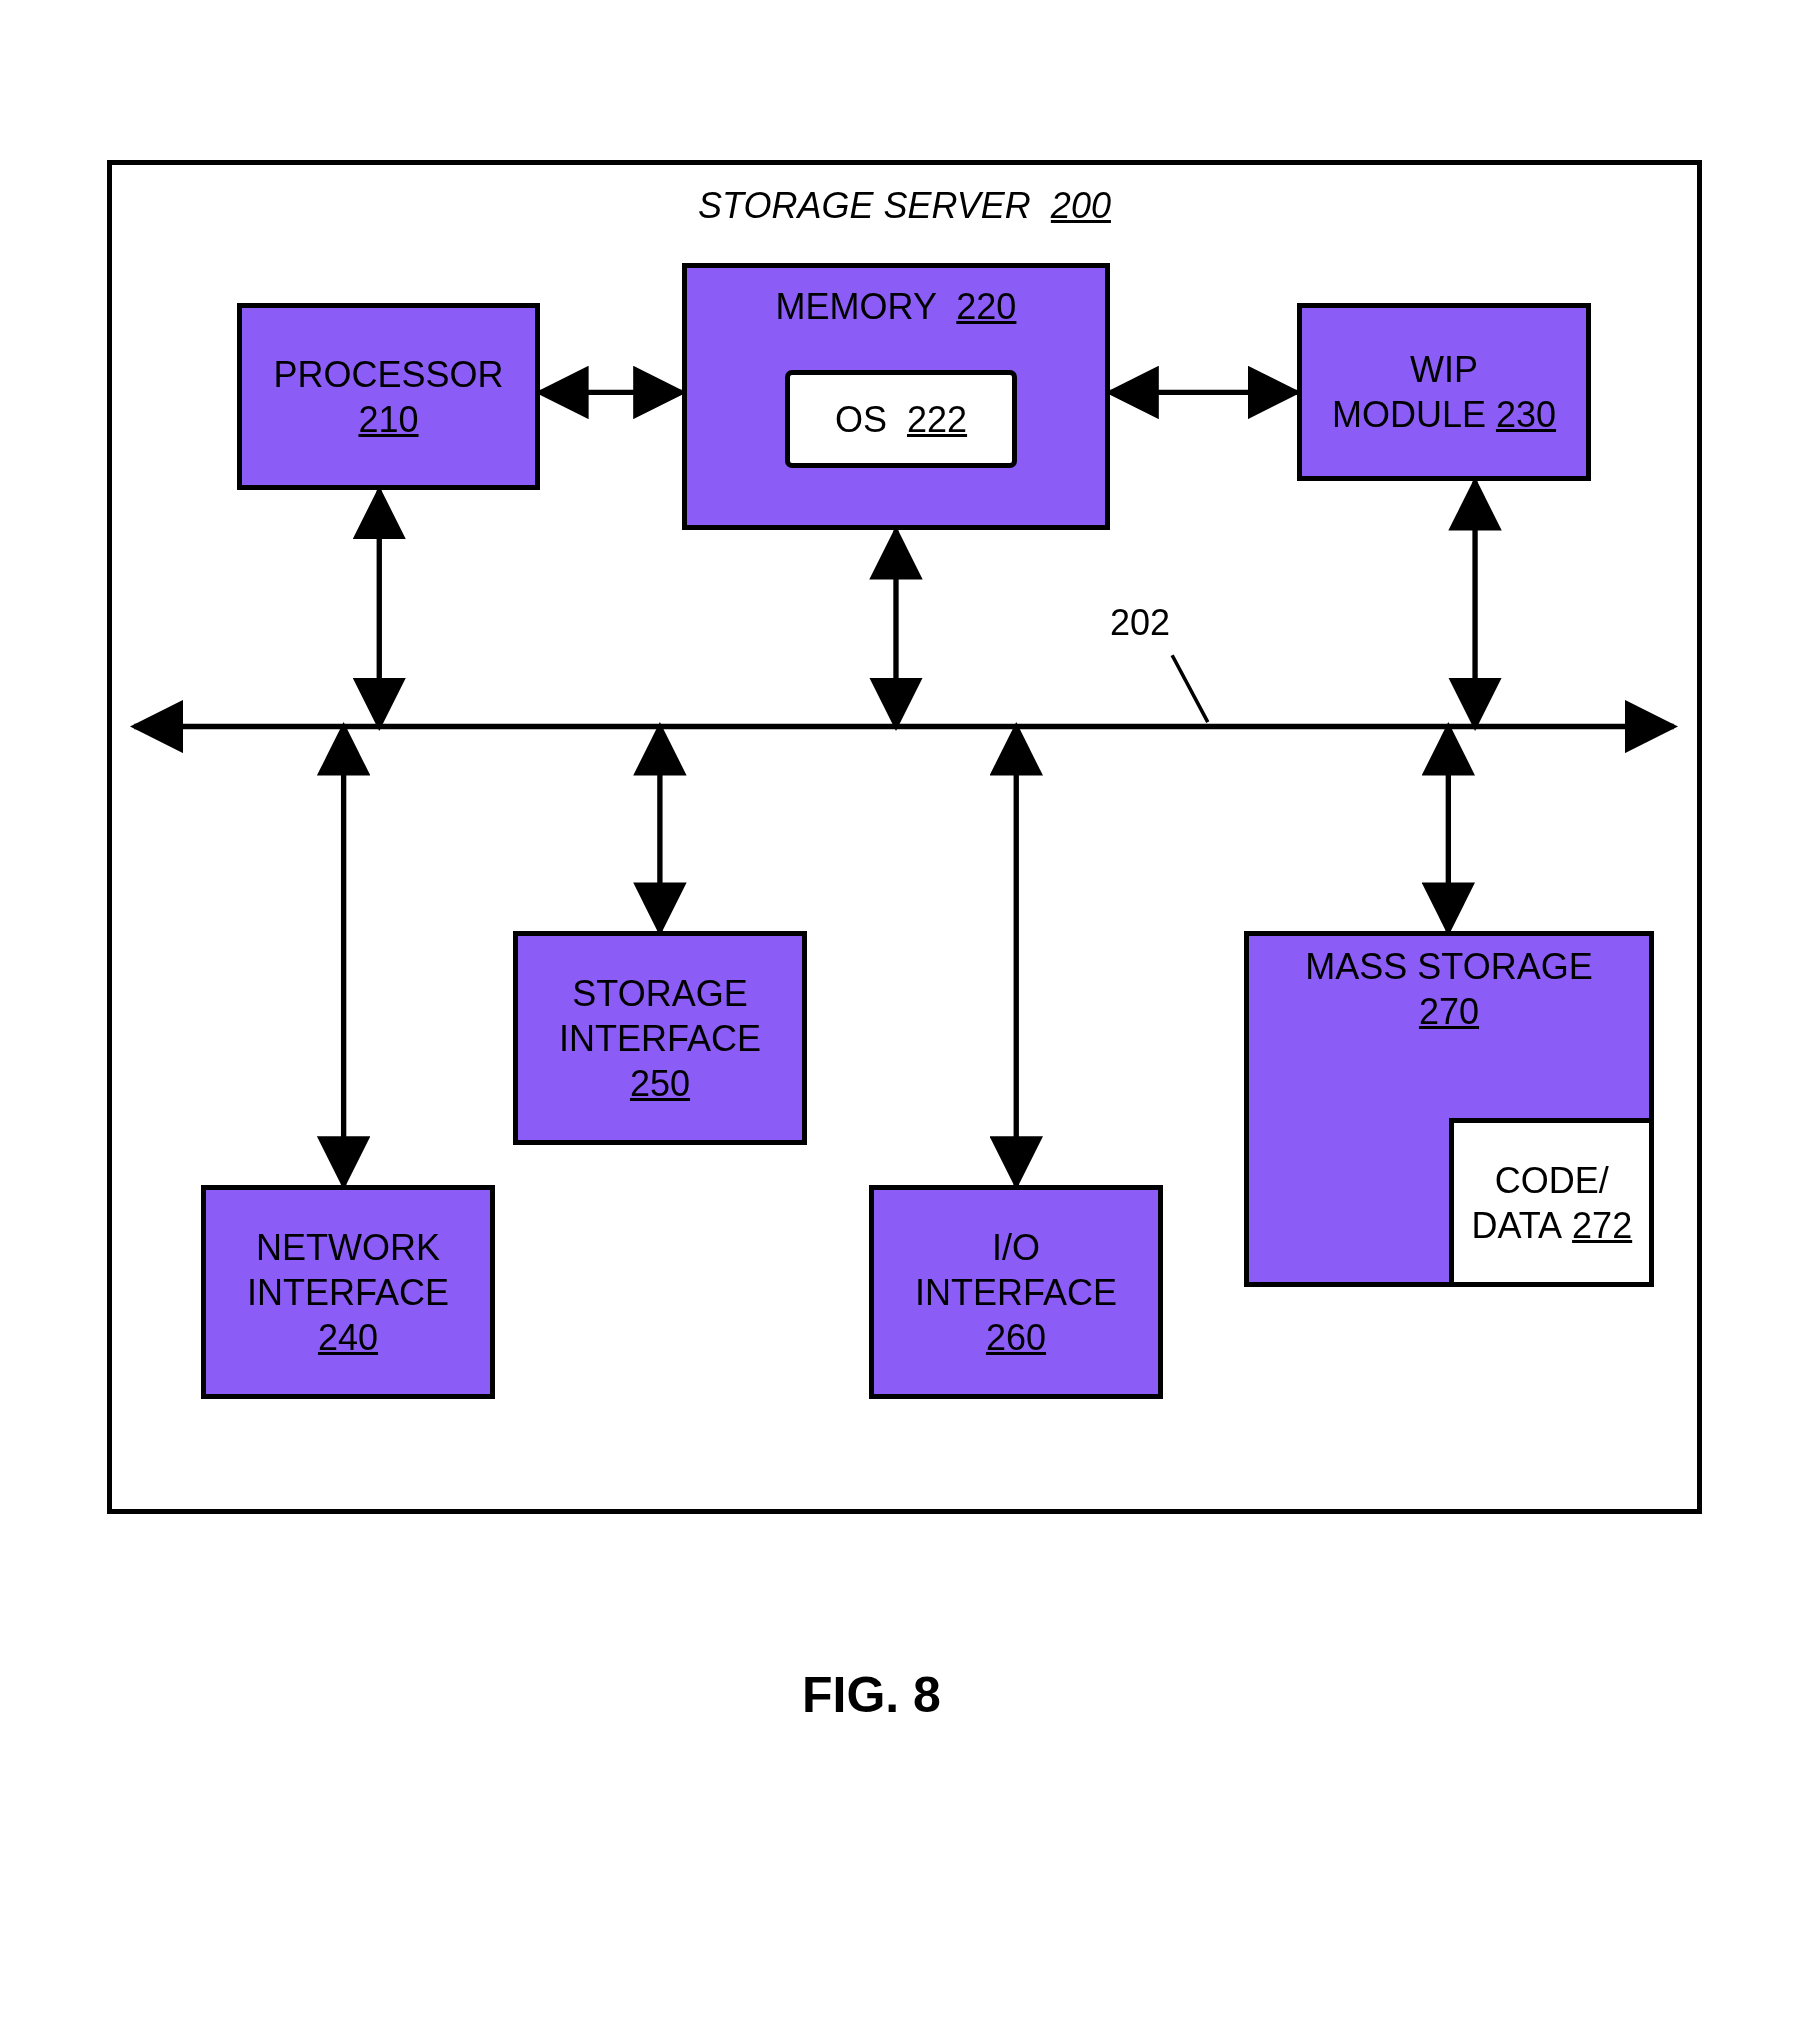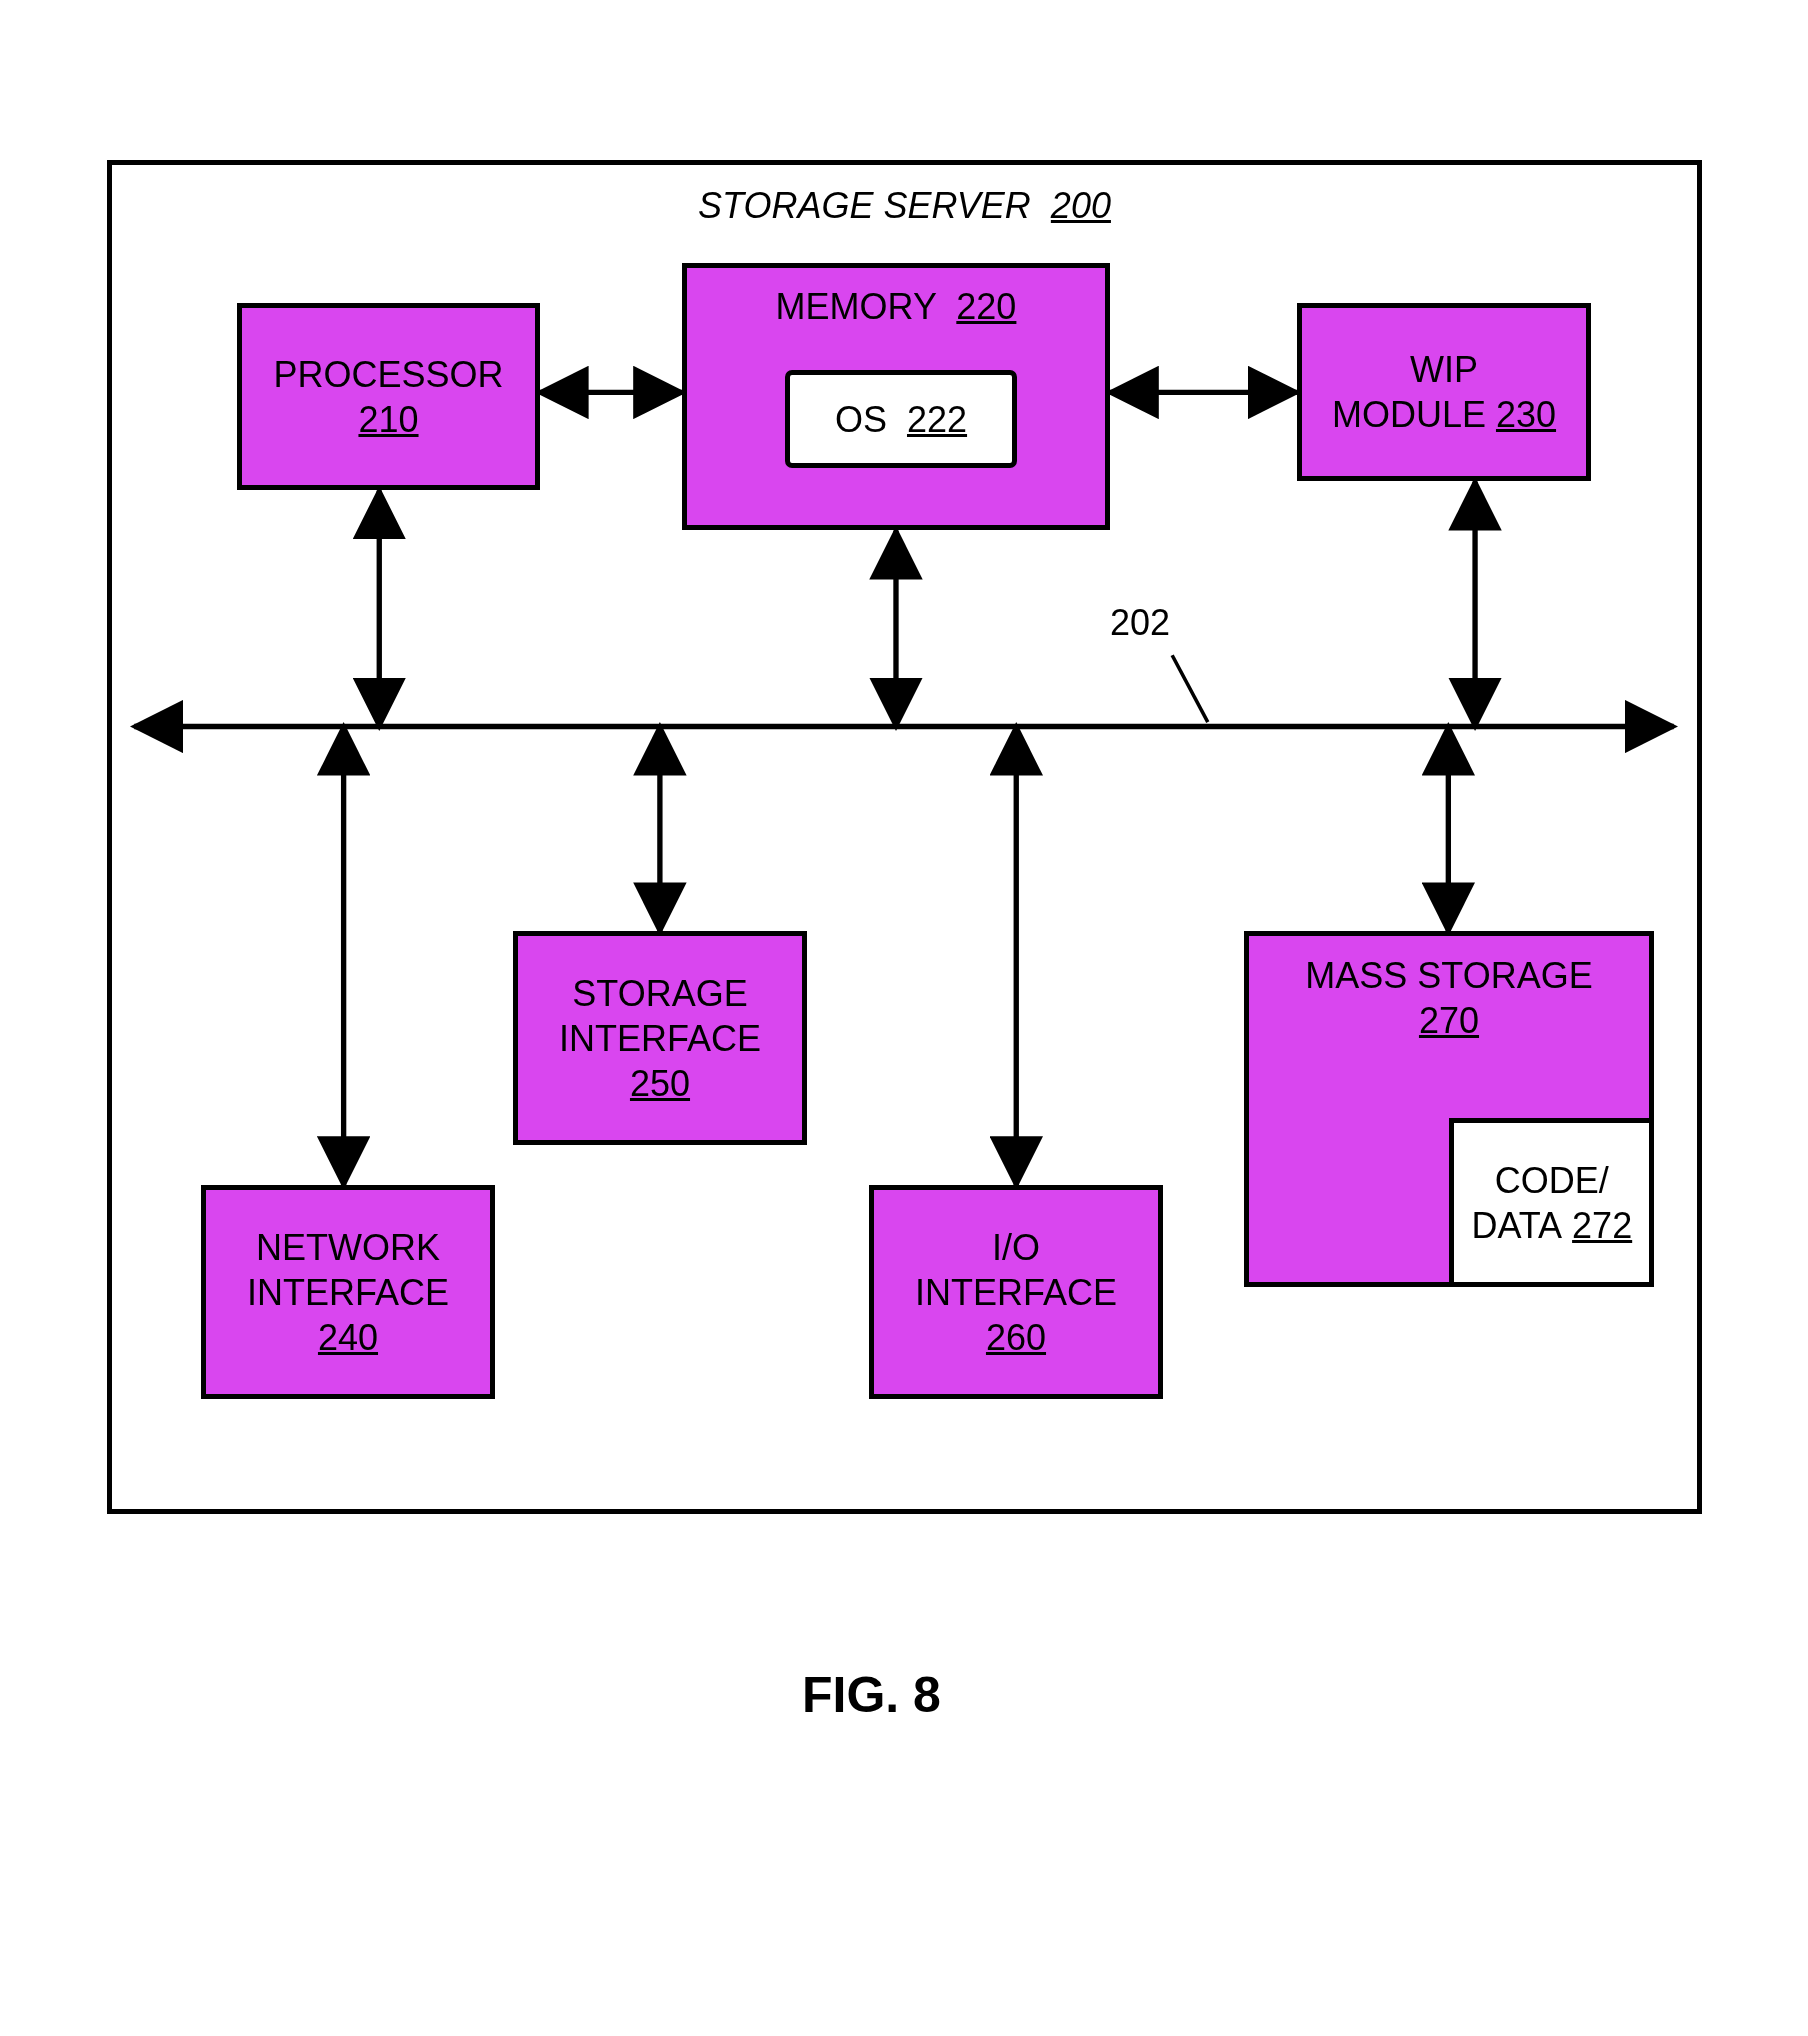--- a/index.html
+++ b/index.html
@@ -27,21 +27,21 @@
     position: absolute;
     border: 5.3px solid #000;
     box-sizing: border-box;
     text-align: center;
     display: flex;
     flex-direction: column;
     align-items: center;
     justify-content: center;
     font-size: 36px;
     line-height: 1.25;
-    background: #d946ef;
+    background: #8b5cf6;
   }
   .inner-box {
     position: absolute;
     border: 5.3px solid #000;
     box-sizing: border-box;
     text-align: center;
     display: flex;
     align-items: center;
     justify-content: center;
     font-size: 36px;
@@ -118,21 +118,21 @@
       <div>INTERFACE</div>
       <div class="u">250</div>
     </div>
 
     <div class="box" style="left:757px; top:1020px; width:294px; height:214px;">
       <div>I/O</div>
       <div>INTERFACE</div>
       <div class="u">260</div>
     </div>
 
-    <div class="box" style="left:1132px; top:766px; width:410px; height:356px; justify-content:flex-start; padding-top:17px;">
+    <div class="box" style="left:1132px; top:766px; width:410px; height:356px; justify-content:flex-start; padding-top:8px;">
       <div>MASS STORAGE</div>
       <div class="u">270</div>
 
       <div class="inner-box" style="right:-5.3px; bottom:-5.3px; width:205px; height:169px; flex-direction:column;">
         <div>CODE/</div>
         <div>
           <span>DATA&nbsp;</span><span class="u">272</span>
         </div>
       </div>
     </div>

